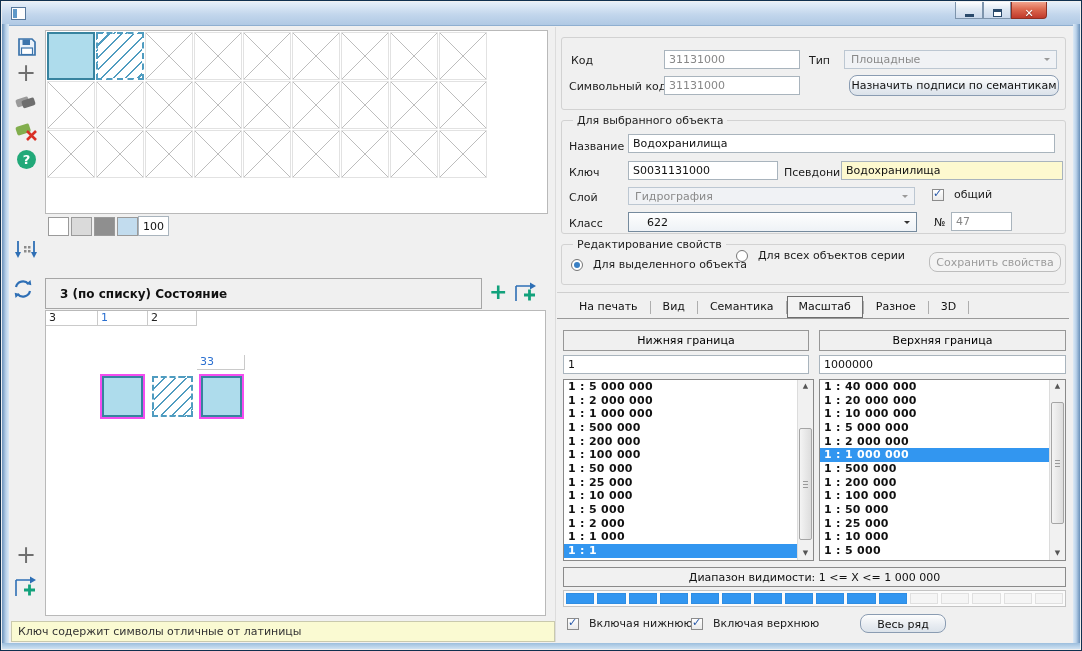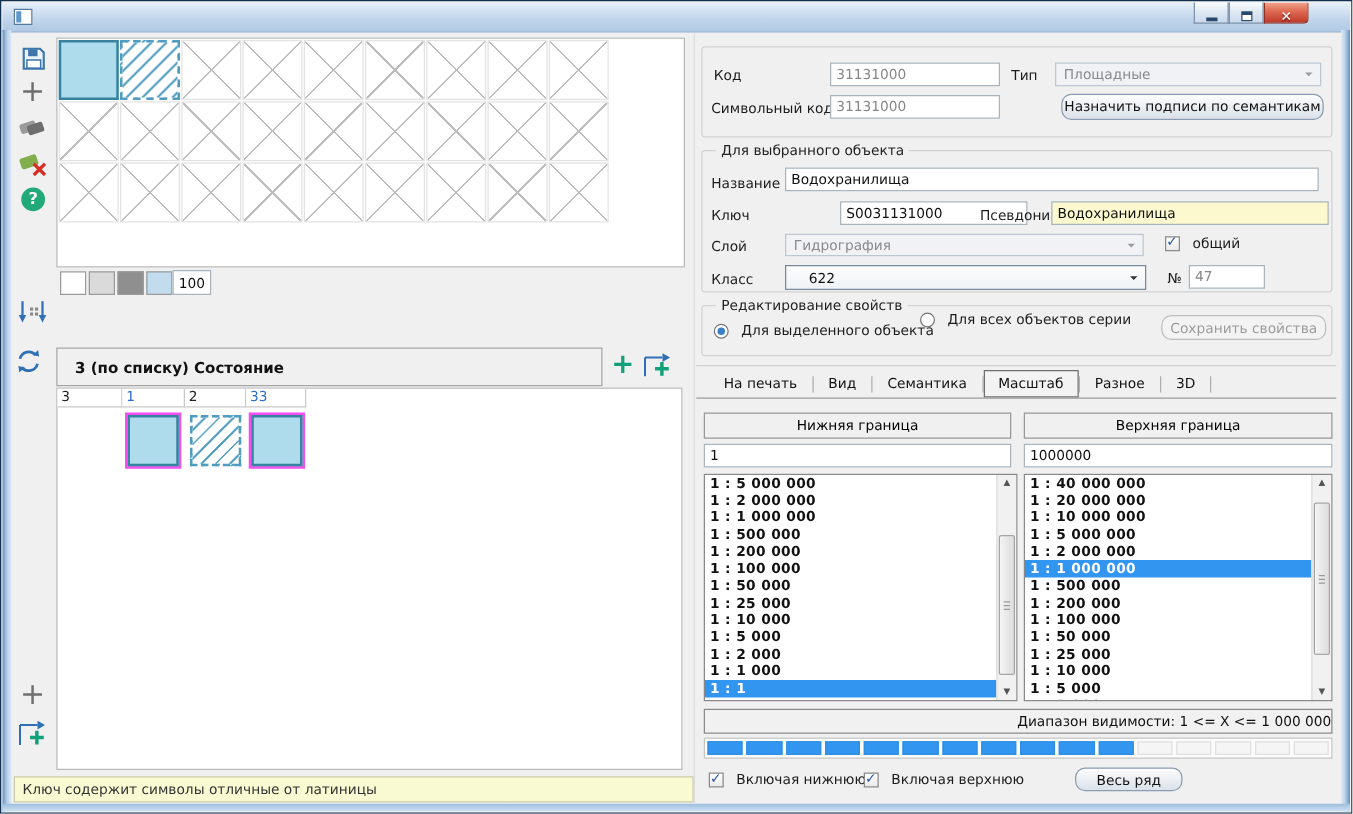--- a/index.html
+++ b/index.html
@@ -59,21 +59,21 @@
   .tsep{width:1px;height:13px;background:#aeaeae}
   .hdrbtn{position:absolute;box-sizing:border-box;border:1px solid #979797;background:#f0f0f0;font-size:11px;text-align:center;padding-top:3px}
   .listbox{position:absolute;box-sizing:border-box;background:#fff;border:1px solid #898989;overflow:hidden}
   .items{position:absolute;left:0;top:0;bottom:0;right:15px;overflow:hidden}
   .li{height:13.68px;line-height:13.4px;font-size:11px;font-weight:700;padding-left:4px;letter-spacing:.3px;color:#111;white-space:nowrap}
   .li.sel{background:#3296f0;color:#fff}
   .sb{position:absolute;right:0;top:0;bottom:0;width:15px;background:#f1f1f1;border-left:1px solid #dcdcdc}
   .sarr{position:absolute;left:0;right:0;text-align:center;font-size:7px;color:#555;line-height:13px}
   .thumb{position:absolute;left:1px;right:1px;box-sizing:border-box;border:1px solid #a5a5a5;border-radius:2px;background:linear-gradient(90deg,#f4f4f4,#dddddd)}
   .grip{position:absolute;left:3px;right:3px;top:50%;height:1px;background:#9a9a9a;box-shadow:0 -3px #9a9a9a,0 3px #9a9a9a}
-  .rangebar{position:absolute;box-sizing:border-box;border:1px solid #8a8a8a;background:#f1f1f1;font-size:11px;color:#111;text-align:right;padding-top:3px}
+  .rangebar{position:absolute;box-sizing:border-box;border:1px solid #8a8a8a;background:#f1f1f1;font-size:11px;color:#111;text-align:center;padding-top:3px}
   .segbar{position:absolute;box-sizing:border-box;border:1px solid #c4c4c4;background:#fbfbfb;display:flex;gap:3px;padding:2px}
   .seg{flex:1;border:1px solid #e0e0e0;background:#f5f5f5}
   .seg.on{background:#3296f0;border-color:#2f8de2}
   .icon{position:absolute;cursor:default}
   .divline{position:absolute;width:1px;background:#dcdcdc}
 </style>
 </head>
 <body>
 
 <div class="win">
@@ -178,21 +178,21 @@
         <path d="M17 0.5 L23 4 L17 7.5 z" fill="#2e6fb5"></path>
         <path d="M11 13 h11 M16.5 7.5 v11" stroke="#12a17b" stroke-width="2.8"></path>
       </svg>
   </span>
 
   <div class="panel" style="left:44px;top:309px;width:501px;height:306px">
     <div style="display:flex">
         <div class="th" style="width: 52px;">3</div>
         <div class="th selhdr" style="width: 50px;">1</div>
         <div class="th" style="width: 49px;">2</div>
-        <div class="th selhdr" style="width: 48px;">33</div>
+        <div class="th selhdr" style="width: 48px; margin-top: 44px;">33</div>
       </div>
     <div style="display:flex">
         <div class="tcell" style="width: 52px; height: 58px;"></div>
         <div class="tcell" style="width: 50px; height: 58px;">
           <div class="tswatch filled selsw"></div>
         </div>
         <div class="tcell" style="width: 49px; height: 58px;">
           <div class="tswatch hatch"></div>
         </div>
         <div class="tcell" style="width: 48px; height: 58px;">
@@ -212,21 +212,21 @@
   <div class="dd" style="left:843px;top:49px;width:213px;height:19px"><span>Площадные</span><span class="ar"></span></div>
   <span class="lbl" style="left:568px;top:79px">Символьный код</span>
   <input class="inp gray" style="left: 663px; top: 75px; width: 136px; height: 19px;" value="31131000">
   <div class="btn" style="left:848px;top:74px;width:210px;height:21px">Назначить подписи по семантикам</div>
 
   <div class="gb" style="left:560px;top:119px;width:505px;height:114px"></div>
   <span class="gblegend" style="left:572px;top:113px">Для выбранного объекта</span>
   <span class="lbl" style="left:568px;top:139px">Название</span>
   <input class="inp" style="left: 627px; top: 133px; width: 427px; height: 19px;" value="Водохранилища">
   <span class="lbl" style="left:568px;top:165px">Ключ</span>
-  <input class="inp" style="left: 627px; top: 160px; width: 150px; height: 19px; margin-left: 44px;" value="S0031131000">
+  <input class="inp" style="left: 627px; top: 160px; width: 150px; height: 19px;" value="S0031131000">
   <span class="lbl" style="left:783px;top:165px">Псевдоним</span>
   <input class="inp yellow" style="left: 840px; top: 160px; width: 222px; height: 19px;" value="Водохранилища">
   <span class="lbl" style="left:568px;top:190px">Слой</span>
   <div class="dd" style="left:627px;top:186px;width:287px;height:18px"><span>Гидрография</span><span class="ar"></span></div>
   <div class="hflex" style="left:931px;top:187px">
     <span class="cb checked"></span>
     <span>общий</span>
   </div>
   <span class="lbl" style="left:568px;top:216px">Класс</span>
   <div class="dd enabled" style="left:627px;top:211px;width:289px;height:20px;padding-left:18px;padding-top:3px"><span>622</span><span class="ar" style="top:8px"></span></div>

